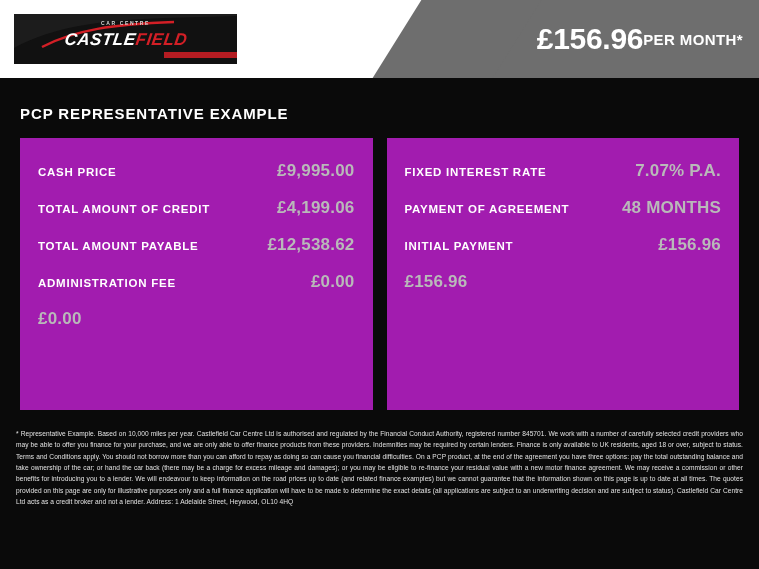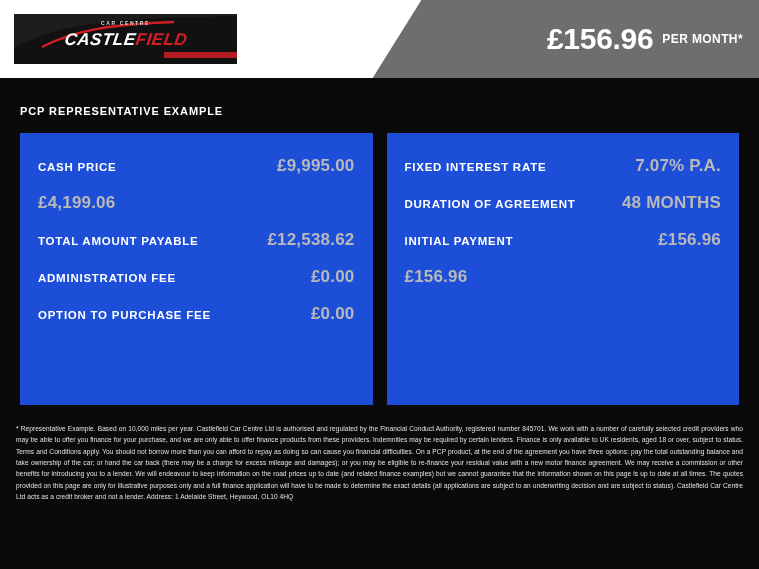--- a/index.html
+++ b/index.html
@@ -99,44 +99,43 @@
     z-index: 2;
     color: #ffffff;
     font-size: 30px;
     font-weight: bold;
     letter-spacing: -0.3px;
   }
   .price-suffix {
     position: relative;
     z-index: 2;
     color: #ffffff;
-    font-size: 12px;
-    font-weight: bold;
-    margin-left: 9px;
+    font-size: 15px;
+    font-weight: bold;
     letter-spacing: 0.4px;
   }
 
   
   .title {
     color: #ffffff;
-    font-size: 11px;
+    font-size: 15px;
     font-weight: bold;
     letter-spacing: 0.9px;
     padding: 27px 0 0 20px;
   }
 
   
   .panels {
     display: flex;
     gap: 14px;
     padding: 16px 20px 0 20px;
   }
   .panel {
     flex: 1;
-    background: #1d4ed8;
+    background: #a21caf;
     padding: 14px 0 14px 0;
     min-height: 272px;
   }
   .row {
     display: flex;
     justify-content: space-between;
     align-items: baseline;
     padding: 8.5px 18px;
   }
   .row .label {
@@ -193,43 +192,43 @@
   <div class="title">PCP REPRESENTATIVE EXAMPLE</div>
 
   <div class="panels">
 
     <div class="panel">
       <div class="row">
         <span class="label">CASH PRICE</span>
         <span class="value">£9,995.00</span>
       </div>
       <div class="row">
+        <span class="label">TOTAL AMOUNT OF CREDIT</span>
         <span class="value">£4,199.06</span>
       </div>
       <div class="row">
         <span class="label">TOTAL AMOUNT PAYABLE</span>
         <span class="value">£12,538.62</span>
       </div>
       <div class="row">
         <span class="label">ADMINISTRATION FEE</span>
         <span class="value">£0.00</span>
       </div>
       <div class="row">
-        <span class="label">OPTION TO PURCHASE FEE</span>
         <span class="value">£0.00</span>
       </div>
     </div>
 
     <div class="panel">
       <div class="row">
         <span class="label">FIXED INTEREST RATE</span>
         <span class="value">7.07% P.A.</span>
       </div>
       <div class="row">
-        <span class="label">DURATION OF AGREEMENT</span>
+        <span class="label">PAYMENT OF AGREEMENT</span>
         <span class="value">48 MONTHS</span>
       </div>
       <div class="row">
         <span class="label">INITIAL PAYMENT</span>
         <span class="value">£156.96</span>
       </div>
       <div class="row">
         <span class="value">£156.96</span>
       </div>
     </div>

